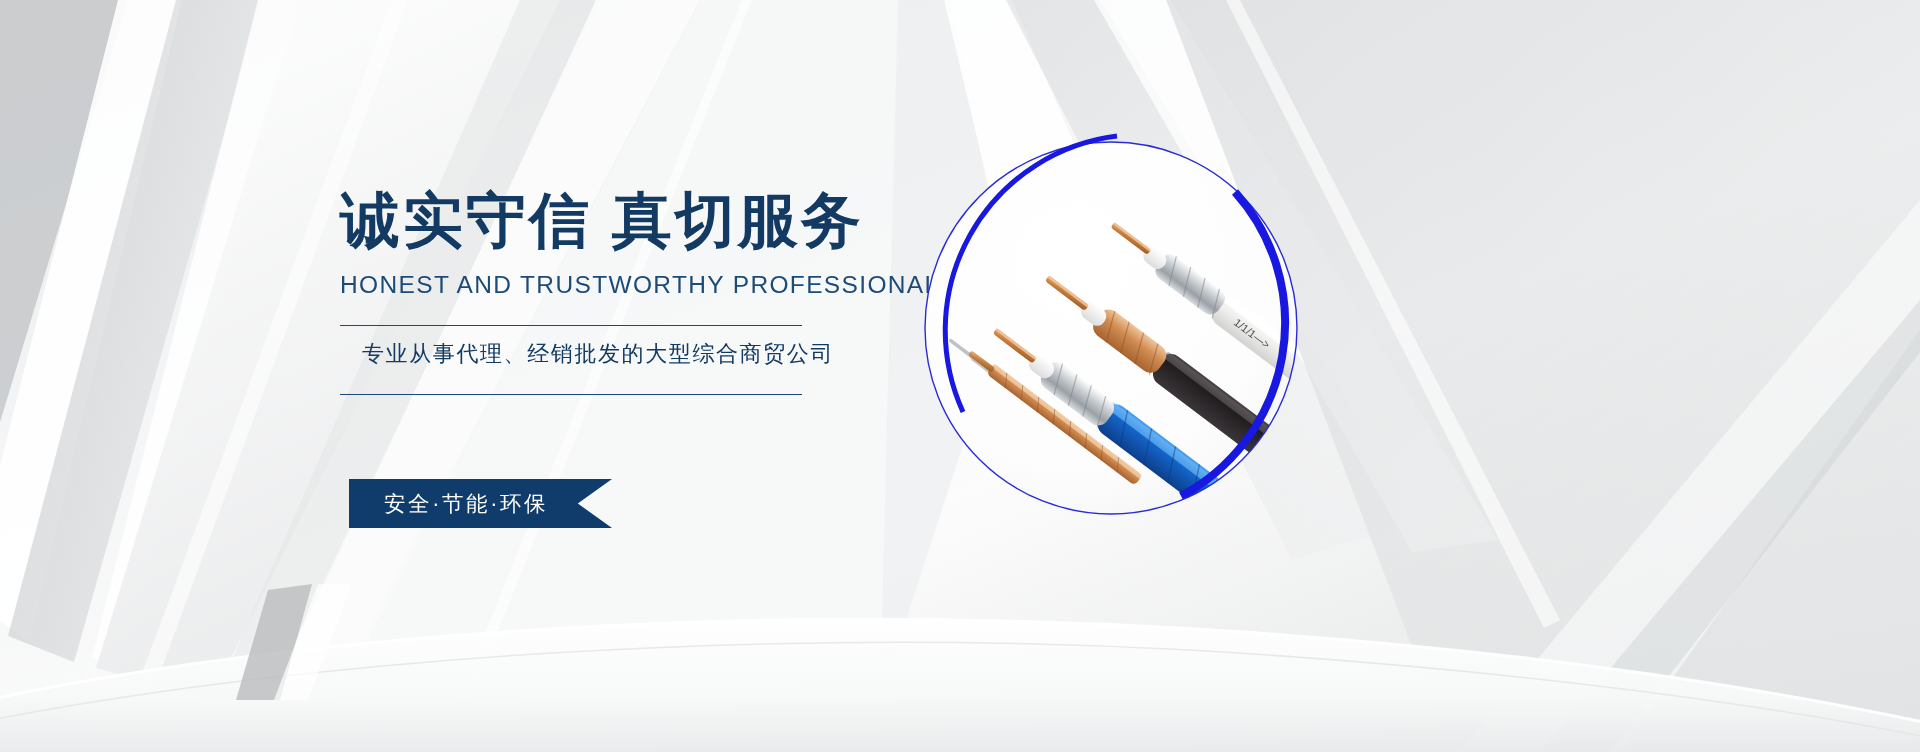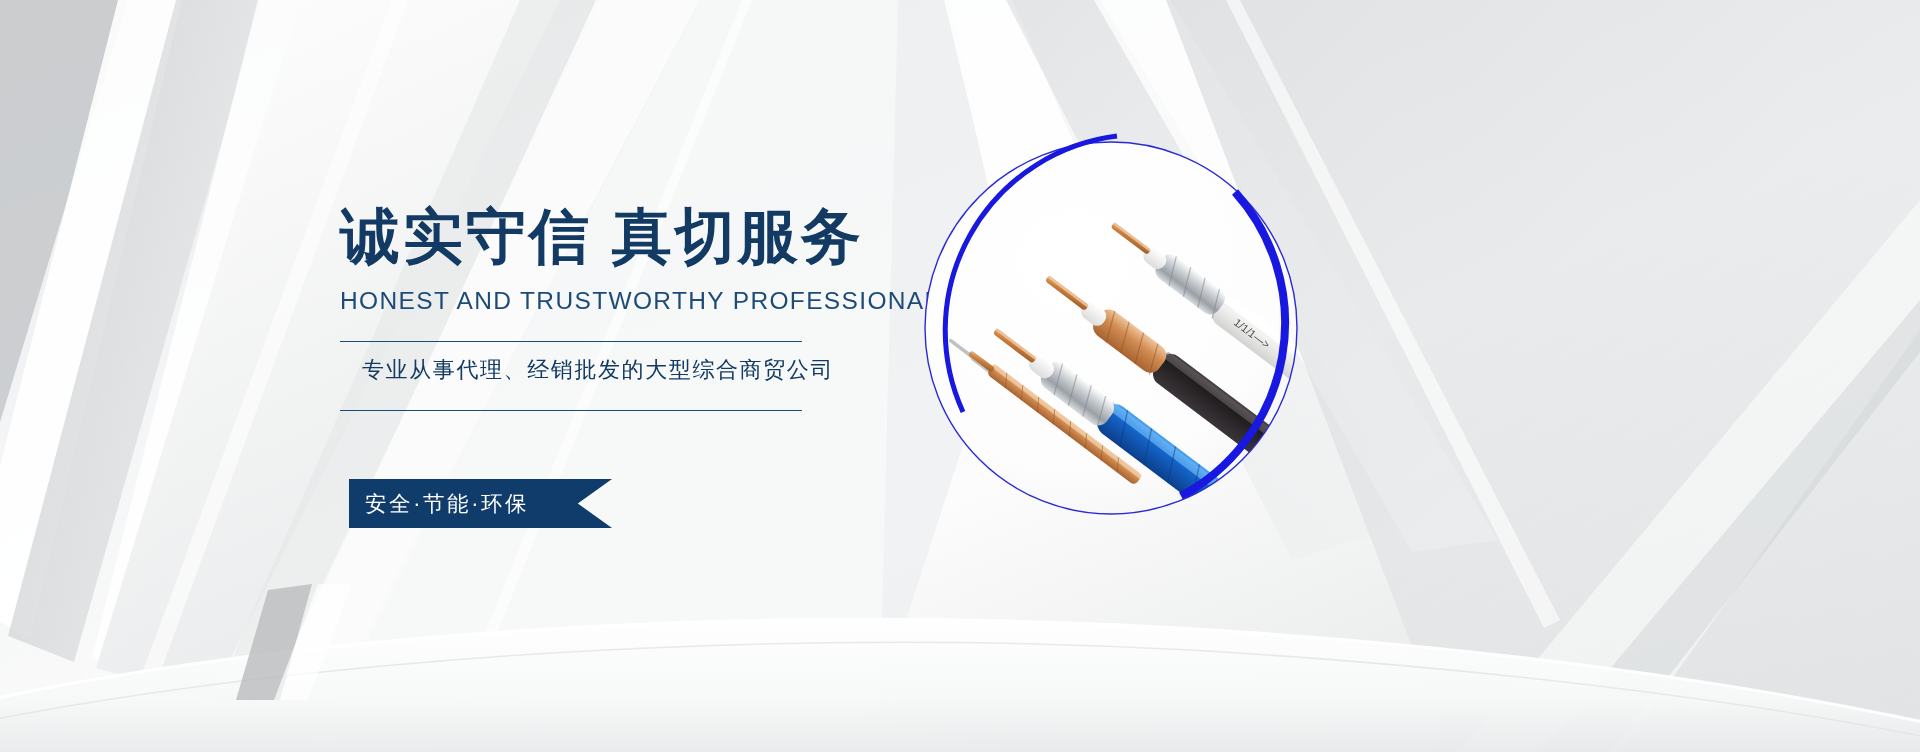--- a/index.html
+++ b/index.html
@@ -26,21 +26,20 @@
     width:560px;
   }
   .headline {
     font-size:60px;
     font-weight:bold;
     color:#123a63;
     letter-spacing:3px;
     line-height:1.15;
     white-space:nowrap;
     text-shadow:0 1px 0 rgba(255,255,255,.35);
-    margin-top:16px;
   }
   .subhead {
     margin-top:16px;
     font-size:24.5px;
     font-weight:500;
     color:#1d4b77;
     letter-spacing:1.35px;
     white-space:nowrap;
   }
   .rule {
@@ -66,21 +65,21 @@
     width:263px; height:49px;
     background:#103c6b;
     clip-path:polygon(0 0, 100% 0, 87% 50%, 100% 100%, 0 100%);
     display:flex;
     align-items:center;
   }
   .ribbon-text {
     color:#ffffff;
     font-size:21.5px;
     letter-spacing:2.6px;
-    padding-left:16px;
+    padding-left:35px;
     white-space:nowrap;
   }
 
   
   .medallion {
     position:absolute;
     left:905px; top:122px;
     width:412px; height:412px;
   }
   .medallion svg { display:block; width:412px; height:412px; overflow:visible; }

